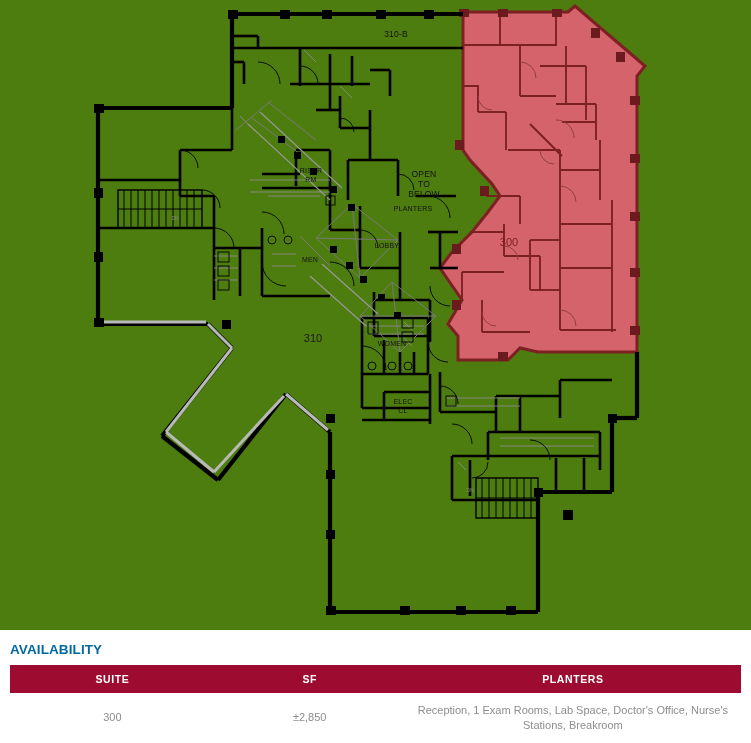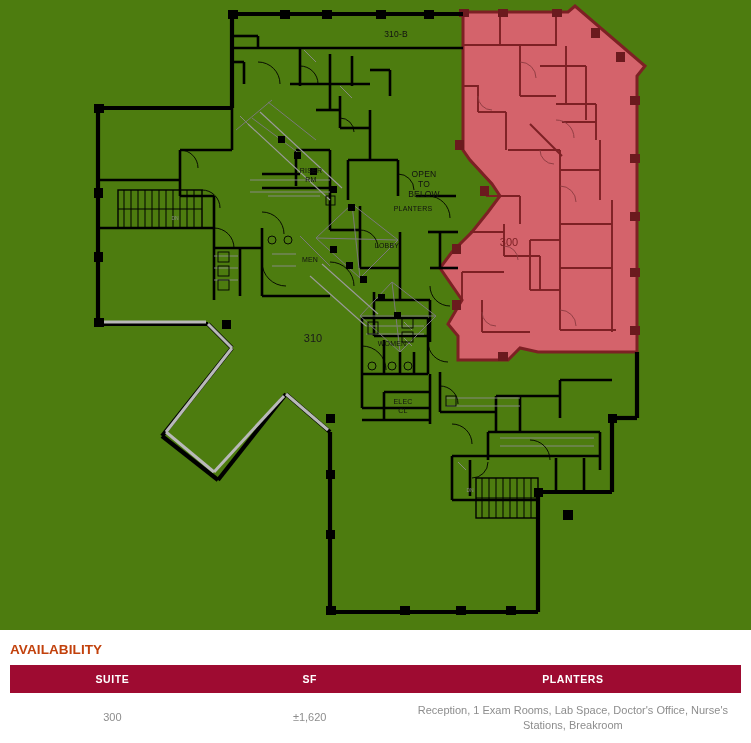--- a/index.html
+++ b/index.html
@@ -58,21 +58,21 @@
     position: absolute;
     left: 0; top: 630px;
     width: 751px; height: 113px;
     background: #ffffff;
   }
   #availability-title {
     margin: 12px 0 0 10px;
     font-family: "Liberation Sans", sans-serif;
     font-size: 13.5px;
     font-weight: bold;
-    color: #c2410c;
+    color: #0369a1;
     letter-spacing: 0.1px;
   }
   #availability-table {
     margin: 8px 10px 0 10px;
     width: 731px;
     border-collapse: collapse;
     table-layout: fixed;
   }
   #availability-table thead th {
     background: #9e0b31;
@@ -483,20 +483,20 @@
       <thead>
         <tr>
           <th class="col-suite">SUITE</th>
           <th class="col-sf">SF</th>
           <th class="col-details">PLANTERS</th>
         </tr>
       </thead>
       <tbody>
         <tr>
           <td class="col-suite">300</td>
-          <td class="col-sf">±1,620</td>
+          <td class="col-sf">±2,850</td>
           <td class="col-details">Reception, 1 Exam Rooms, Lab Space, Doctor's Office, Nurse's Stations, Breakroom</td>
         </tr>
       </tbody>
     </table>
   </div>
 
 </div>
 
 </body></html>

